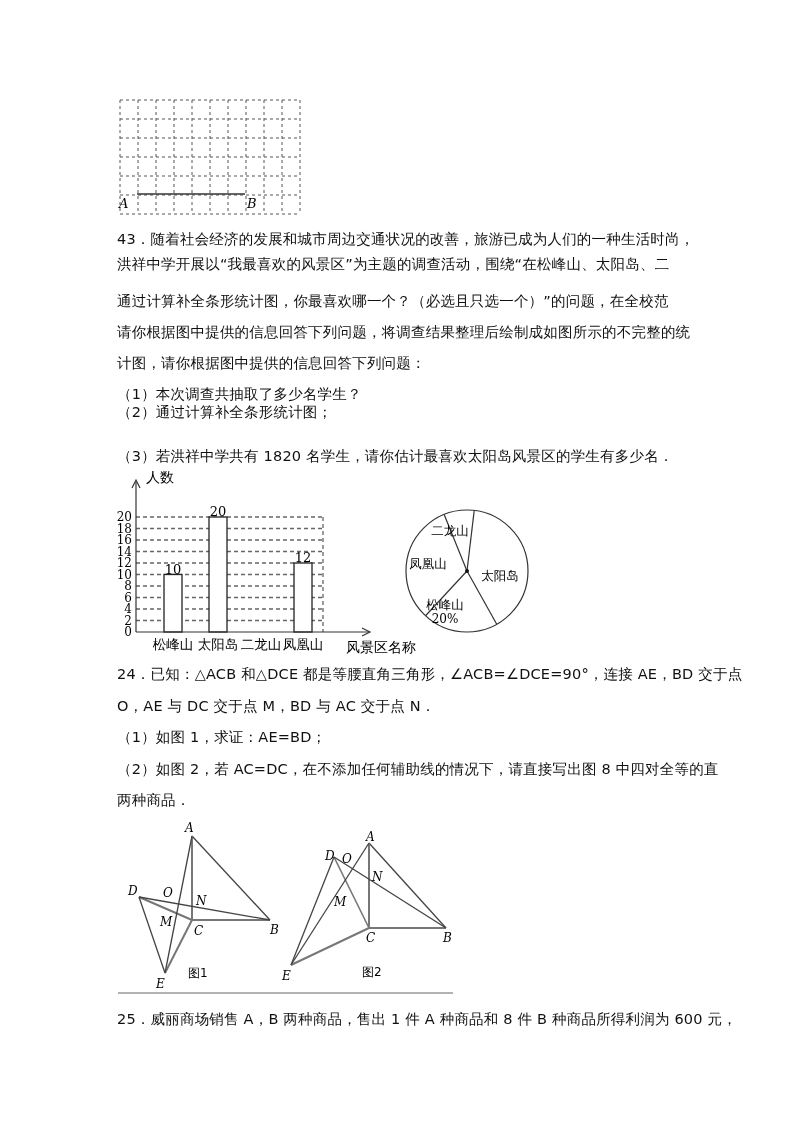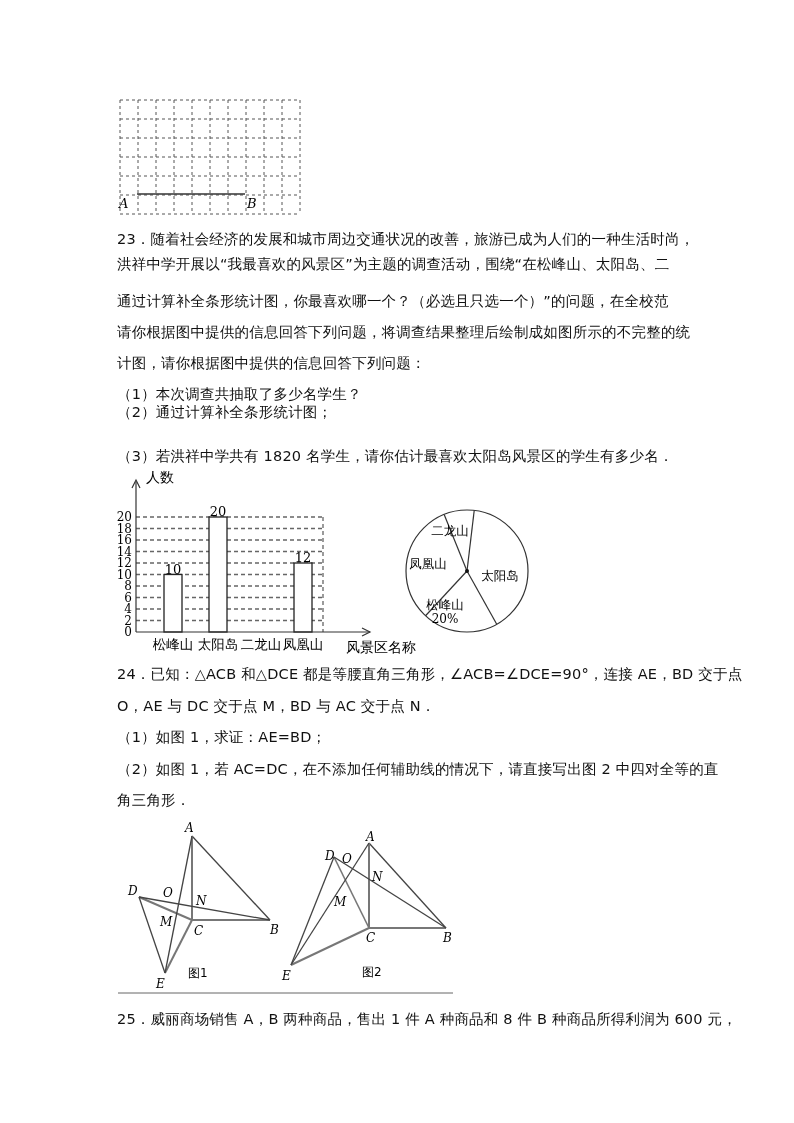--- a/index.html
+++ b/index.html
@@ -33,21 +33,21 @@
       <line x1="5" y1="78" x2="185" y2="78"></line>
       <line x1="5" y1="97" x2="185" y2="97"></line>
       <line x1="5" y1="116" x2="185" y2="116"></line>
     </g>
   <line x1="22" y1="96" x2="130" y2="96" stroke="#333" stroke-width="1.6"></line>
   <text x="4" y="110" font-size="13" font-style="italic">A</text>
   <text x="132" y="110" font-size="13" font-style="italic">B</text>
 </svg>
 
 <div>
-  <div class="line" style="top:230px">23．随着社会经济的发展和城市周边交通状况的改善，旅游已成为人们的一种生活时尚，</div>
+  <div class="line" style="top:230px">43．随着社会经济的发展和城市周边交通状况的改善，旅游已成为人们的一种生活时尚，</div>
   <div class="line" style="top:255px">洪祥中学开展以“我最喜欢的风景区”为主题的调查活动，围绕“在松峰山、太阳岛、二</div>
   <div class="line" style="top:292px">通过计算补全条形统计图，你最喜欢哪一个？（必选且只选一个）”的问题，在全校范</div>
   <div class="line" style="top:323px">请你根据图中提供的信息回答下列问题，将调查结果整理后绘制成如图所示的不完整的统</div>
   <div class="line" style="top:354px">计图，请你根据图中提供的信息回答下列问题：</div>
   <div class="line" style="top:385px">（1）本次调查共抽取了多少名学生？</div>
   <div class="line" style="top:403px">（2）通过计算补全条形统计图；</div>
   <div class="line" style="top:447px">（3）若洪祥中学共有 1820 名学生，请你估计最喜欢太阳岛风景区的学生有多少名．</div>
 </div>
 
 <svg class="abs" id="bar-chart" style="left:110px;top:470px" width="330" height="190">
@@ -112,22 +112,22 @@
   <text class="cjk" x="100" y="75" font-size="12.5" text-anchor="middle">太阳岛</text>
   <text class="cjk" x="45" y="104" font-size="12.5" text-anchor="middle">松峰山</text>
   <text x="45" y="118" font-size="12" text-anchor="middle">20%</text>
   <text class="cjk" x="28" y="63" font-size="12.5" text-anchor="middle">凤凰山</text>
 </svg>
 
 <div>
   <div class="line" style="top:665px">24．已知：△ACB 和△DCE 都是等腰直角三角形，∠ACB=∠DCE=90°，连接 AE，BD 交于点</div>
   <div class="line" style="top:697px">O，AE 与 DC 交于点 M，BD 与 AC 交于点 N．</div>
   <div class="line" style="top:728px">（1）如图 1，求证：AE=BD；</div>
-  <div class="line" style="top:760px">（2）如图 1，若 AC=DC，在不添加任何辅助线的情况下，请直接写出图 2 中四对全等的直</div>
-  <div class="line" style="top:791px">角三角形．</div>
+  <div class="line" style="top:760px">（2）如图 2，若 AC=DC，在不添加任何辅助线的情况下，请直接写出图 8 中四对全等的直</div>
+  <div class="line" style="top:791px">两种商品．</div>
 </div>
 
 <svg class="abs" style="left:110px;top:815px" width="350" height="182">
 
   <g stroke="#444" stroke-width="1.3" fill="none">
     <line x1="82" y1="21" x2="160" y2="105"></line>
     <line x1="82" y1="21" x2="82" y2="105" stroke="#777" stroke-width="2"></line>
     <line x1="82" y1="105" x2="160" y2="105" stroke="#777" stroke-width="2"></line>
     <line x1="29" y1="82" x2="82" y2="105" stroke="#777" stroke-width="2"></line>
     <line x1="82" y1="105" x2="55" y2="158" stroke="#777" stroke-width="2"></line>

